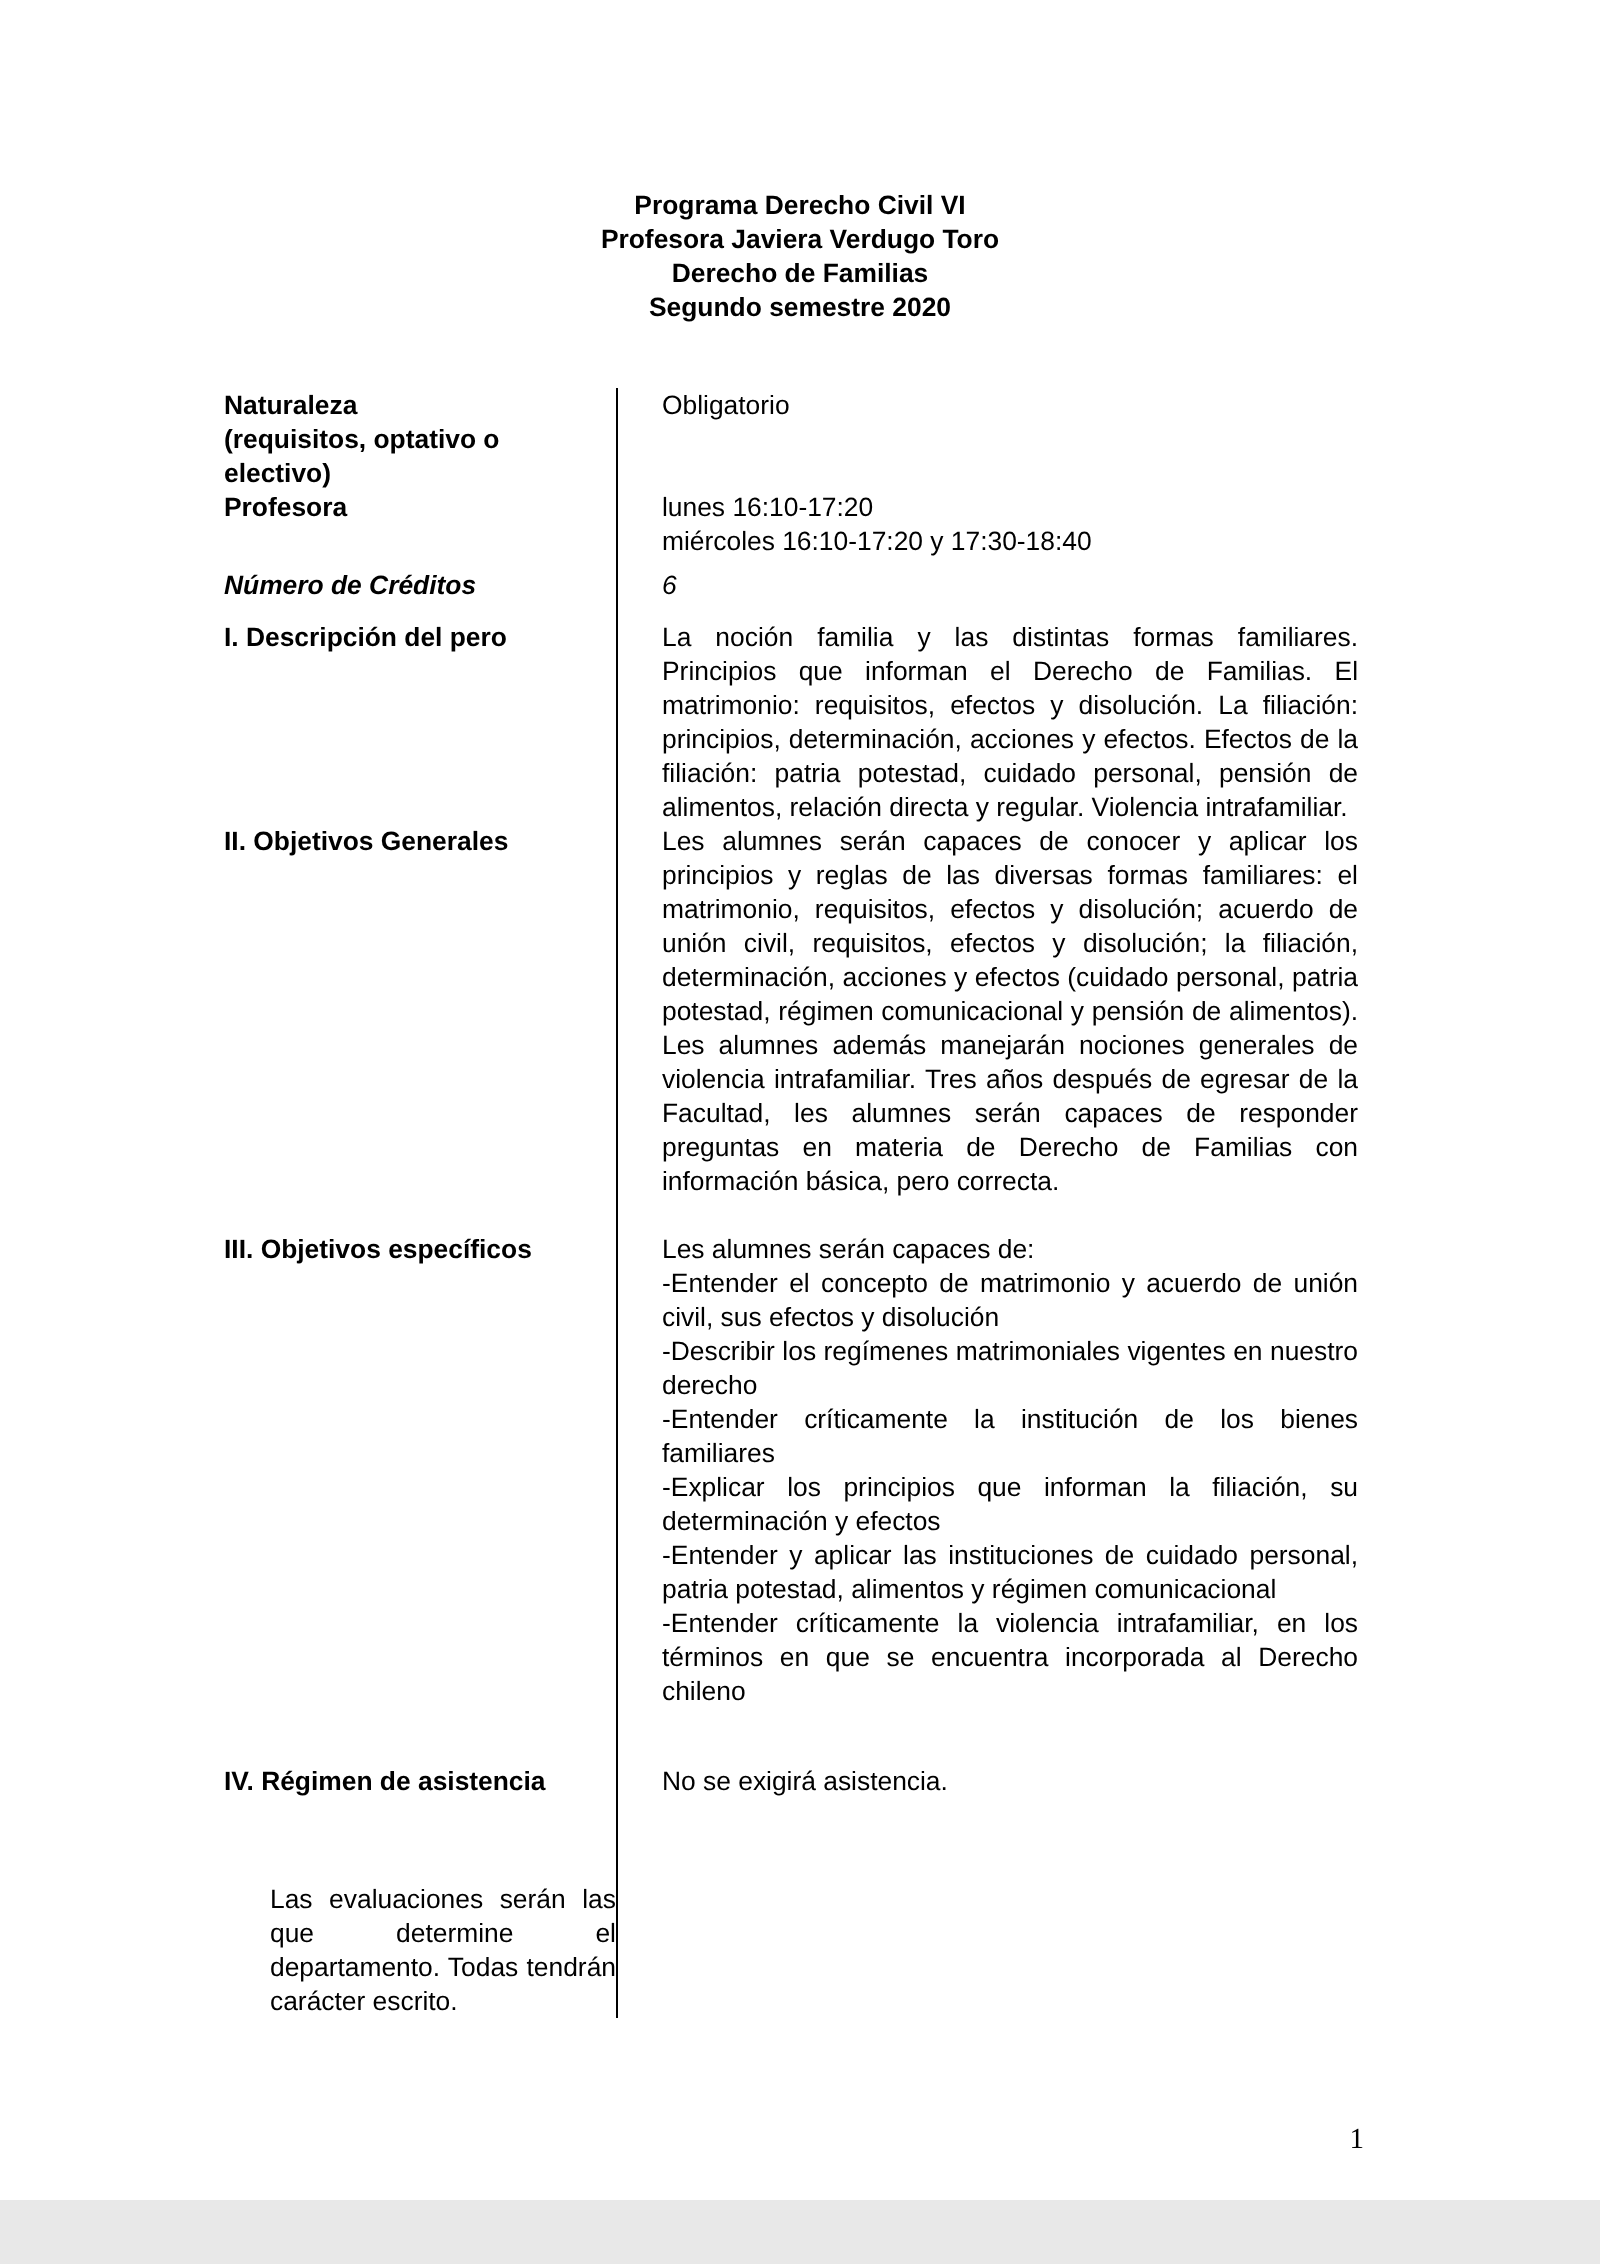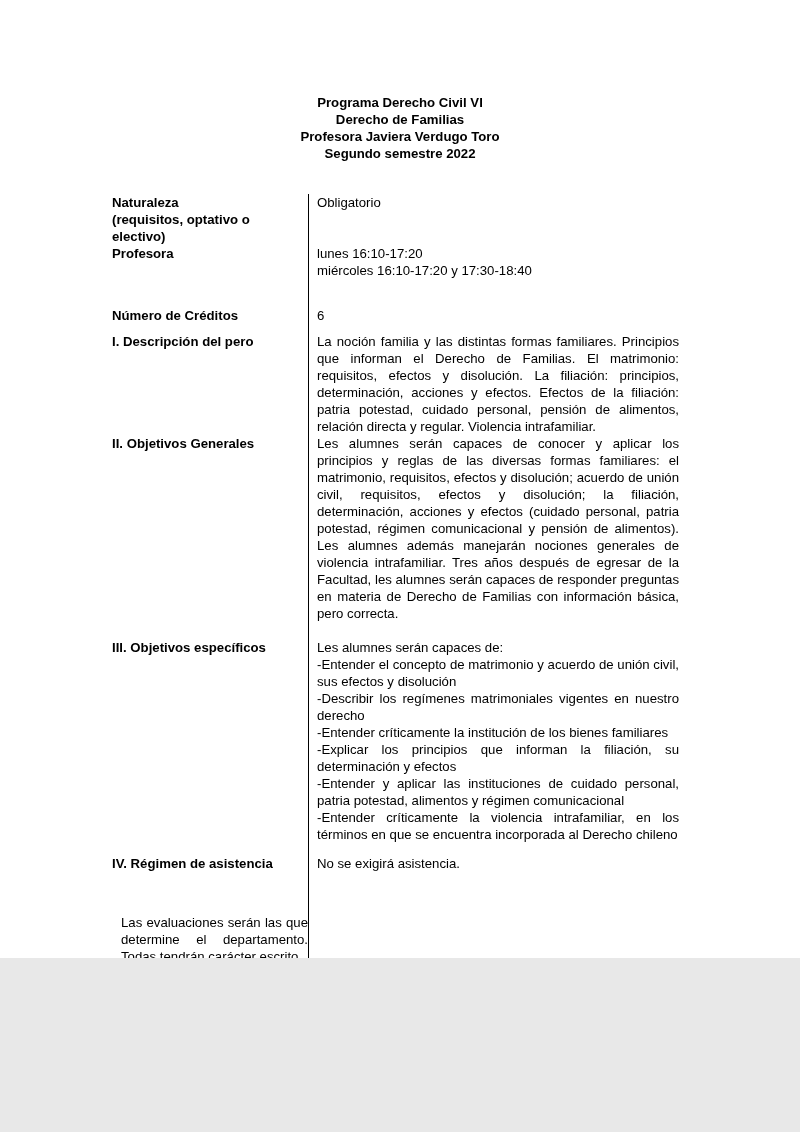--- a/index.html
+++ b/index.html
@@ -1,20 +1,20 @@
 <!DOCTYPE html>
 <html><head>
 <meta charset="utf-8">
 <style>
   html, body { margin: 0; padding: 0; }
   body { background: #e8e8e8; }
   .page {
     position: relative;
     width: 800px;
-    height: 958px;
+    height: 1100px;
     margin: 0 auto;
     background: #ffffff;
     color: #000000;
     font-family: "Liberation Sans", "DejaVu Sans", sans-serif;
     font-size: 13.2px;
     line-height: 17px;
     overflow: hidden;
   }
   .title-block {
     padding-top: 94px;
@@ -39,51 +39,51 @@
     display: grid;
     grid-template-columns: 196px 371px;
   }
   .row .label {
     font-weight: bold;
     white-space: pre-line;
     padding-right: 12px;
     box-sizing: border-box;
   }
   .row .value {
-    padding-left: 9px;
+    padding-left: 23px;
     box-sizing: border-box;
     white-space: pre-line;
     text-align: justify;
   }
   .row-horarios            { margin-top: 0; }
-  .row-creditos            { margin-top: 28px; }
+  .row-creditos            { margin-top: 5px; font-style: italic; }
   .row-descripcion         { margin-top: 9px; }
   .row-objetivos-generales { margin-top: 0; }
   .row-objetivos-especificos { margin-top: 17px; }
-  .row-asistencia          { margin-top: 12px; }
+  .row-asistencia          { margin-top: 28px; }
   .row-ponderacion         { margin-top: 42px; }
   .page-number {
     position: absolute;
     top: 1062px;
     right: 118px;
     font-family: "Liberation Serif", "DejaVu Serif", serif;
     font-size: 14.5px;
     line-height: 17px;
   }
 </style>
 </head>
 <body>
 
 <div class="page">
 
   <header class="title-block">
     <div class="title-line">Programa Derecho Civil VI</div>
+    <div class="title-line">Profesora Javiera Verdugo Toro</div>
     <div class="title-line">Derecho de Familias</div>
-    <div class="title-line">Profesora Javiera Verdugo Toro</div>
-    <div class="title-line">Segundo semestre 2022</div>
+    <div class="title-line">Segundo semestre 2020</div>
   </header>
 
   <main class="doc-table">
     <div class="col-divider"></div>
 
     <section class="row row-naturaleza">
       <div class="label">Naturaleza
 (requisitos, optativo o
 electivo)</div>
       <div class="value">Obligatorio</div>

